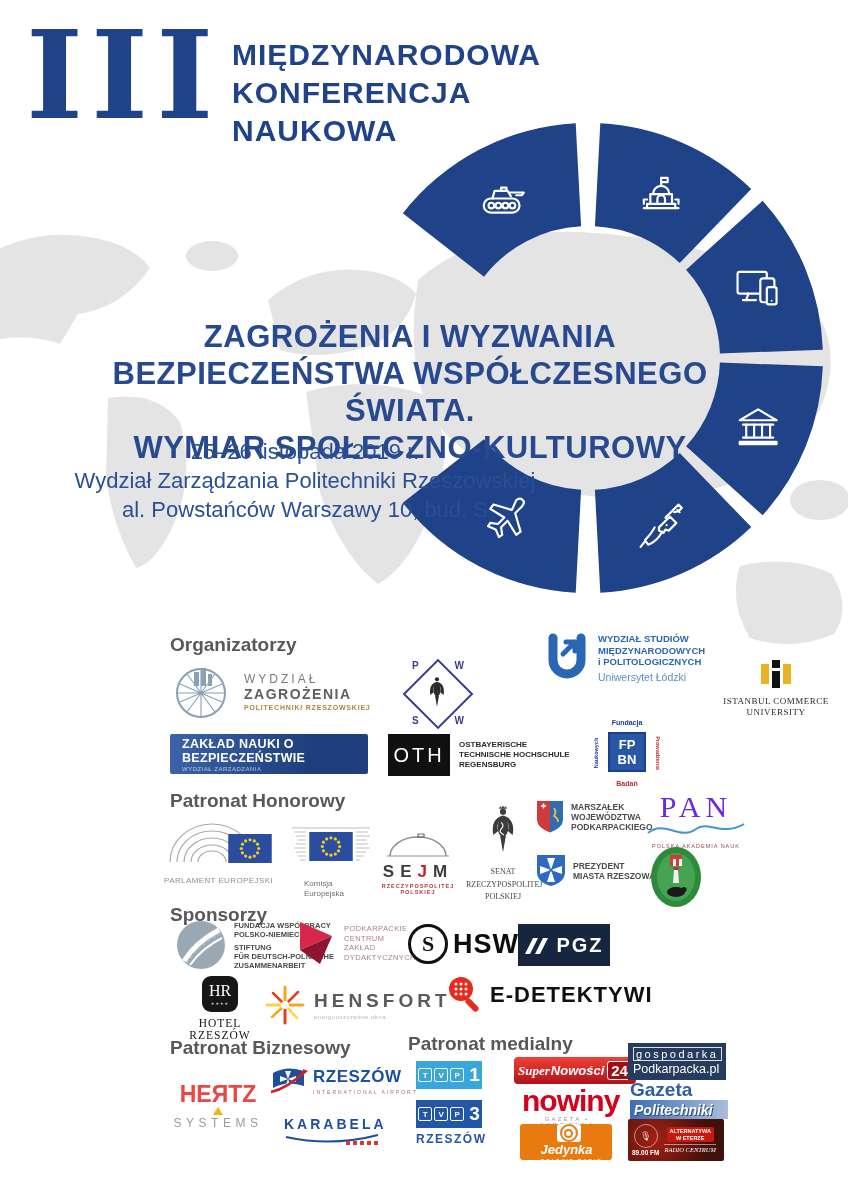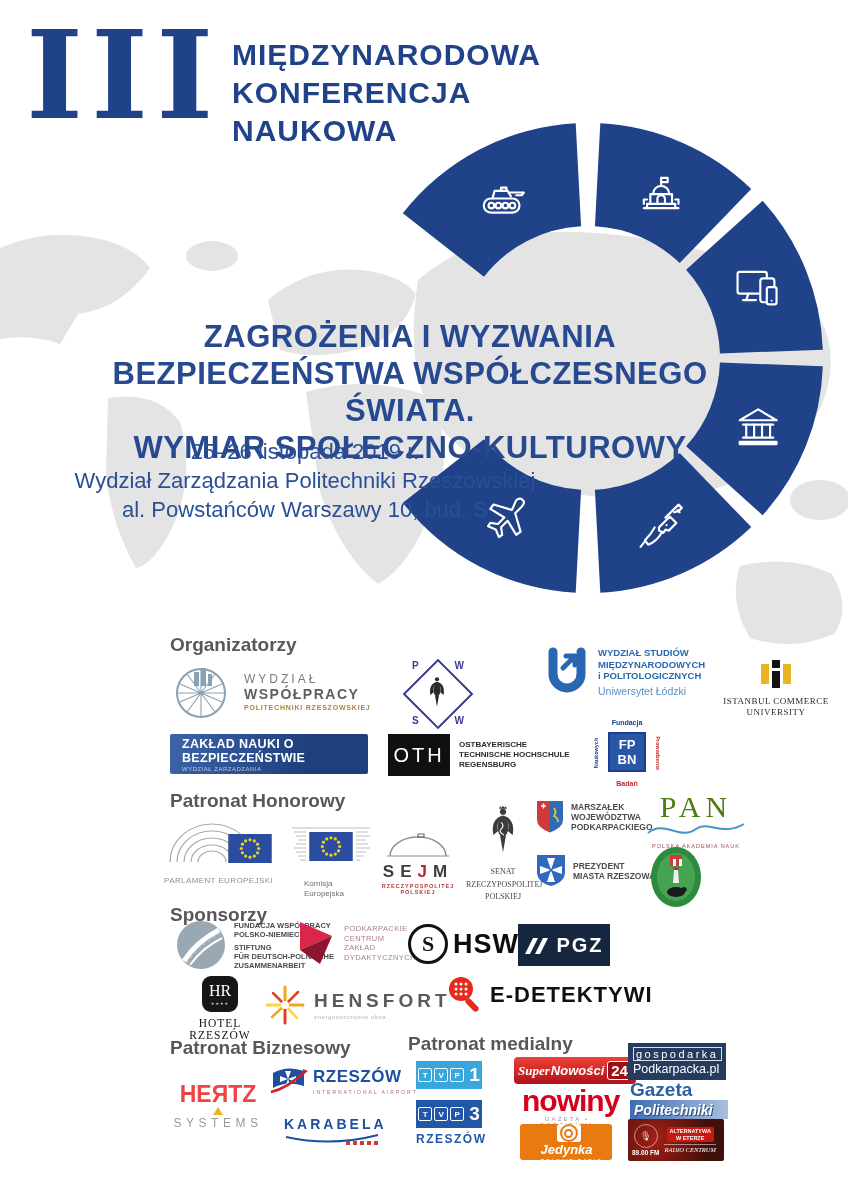--- a/index.html
+++ b/index.html
@@ -66,21 +66,21 @@
   .ke-label{font-size:8px;color:#6f6f6f;line-height:9.5px;margin-top:3px;margin-left:14px;}
   .sejm{left:374px;top:832px;width:88px;display:block;text-align:center;}
   .sejm-mark{font-size:17px;letter-spacing:6px;color:#3d3d3d;font-weight:600;}
   .sejm-mark .red{color:#c0232b;}
   .sejm-sub{font-size:5.5px;letter-spacing:1px;color:#b23a3a;font-weight:700;margin-top:1px;}
   .senat{left:466px;top:804px;width:74px;display:block;text-align:center;}
   .senat-t{font-family:"Liberation Serif",serif;font-size:8px;color:#4a4a4a;line-height:9.5px;margin-top:3px;}
   .marszalek{left:536px;top:800px;}
   .her-t{font-size:8.5px;font-weight:700;color:#4c4c4c;line-height:10px;margin-left:7px;}
   .pan{left:643px;top:792px;width:106px;display:block;text-align:center;}
-  .pan-mark{font-family:"Liberation Serif",serif;font-size:30px;letter-spacing:5px;color:#4d7c0f;line-height:30px;}
+  .pan-mark{font-family:"Liberation Serif",serif;font-size:30px;letter-spacing:5px;color:#6d28d9;line-height:30px;}
   .pan-sub{font-size:5.5px;letter-spacing:1px;color:#9a4a55;margin-top:1px;}
   .prezydent{left:536px;top:854px;}
   .biesz{left:650px;top:846px;display:block;}
 
   
   .fwpn{left:176px;top:920px;}
   .fwpn-t{font-size:7.5px;font-weight:700;color:#4a4a4a;line-height:9px;margin-left:8px;}
   .fwpn-t .g2{margin-top:4px;display:block;}
   .pcud{left:298px;top:920px;}
   .pcud-t{font-size:7.5px;color:#a9808d;line-height:9.5px;margin-left:10px;letter-spacing:.4px;}
@@ -302,21 +302,21 @@
         <path d="M10 24 L52 42 M10 42 L52 24 M17 14 L45 52 M45 14 L17 52 M31 9 V57 M7 33 H55"></path>
       </g>
       <g fill="#8aa0b4">
         <rect x="24" y="12" width="5" height="14"></rect>
           <rect x="31" y="8" width="5" height="18"></rect>
           <rect x="38" y="14" width="4" height="12"></rect>
       </g>
     </svg>
     <div class="col" style="margin-left:12px">
       <span class="wz-l1">WYDZIAŁ</span>
-      <span class="wz-l2">WSPÓŁPRACY</span>
+      <span class="wz-l2">ZAGROŻENIA</span>
       <span class="wz-l3">POLITECHNIKI RZESZOWSKIEJ</span>
     </div>
   </div>
 
   <div class="abs pwsw">
     <div class="dia"></div>
     <svg width="34" height="38" viewBox="0 0 30 58" style="position:absolute;left:18px;top:16px">
       <g fill="#2a2a2a">
         <ellipse cx="15" cy="24" rx="5.5" ry="10"></ellipse>
         <path d="M15 12 C6 14 3 22 5 32 L10 28 C8 22 10 17 15 15 Z"></path>
@@ -324,21 +324,21 @@
         <path d="M12 33 L15 50 L18 33 Z"></path>
         <circle cx="15" cy="8" r="3.2"></circle>
       </g>
     </svg>
     <span class="lt" style="left:10px;top:2px">P</span>
     <span class="lt" style="right:8px;top:2px">W</span>
     <span class="lt" style="left:10px;bottom:2px">S</span>
     <span class="lt" style="right:8px;bottom:2px">W</span>
   </div>
 
-  <div class="logo" style="left:545px;top:646px">
+  <div class="logo" style="left:545px;top:632px">
     <svg width="44" height="52" viewBox="0 0 44 52">
       <path d="M8 6 V28 a14 14 0 0 0 28 0 V6" fill="none" stroke="#2a67b2" stroke-width="9" stroke-linecap="round"></path>
       <path d="M18 22 L30 10 M30 10 h-9 M30 10 v9" stroke="#2a67b2" stroke-width="5" stroke-linecap="round" fill="none"></path>
     </svg>
     <div class="col" style="margin-left:9px">
       <span class="ul-t">WYDZIAŁ STUDIÓW</span>
       <span class="ul-t">MIĘDZYNARODOWYCH</span>
       <span class="ul-t">i POLITOLOGICZNYCH</span>
       <span class="ul-s">Uniwersytet Łódzki</span>
     </div>

